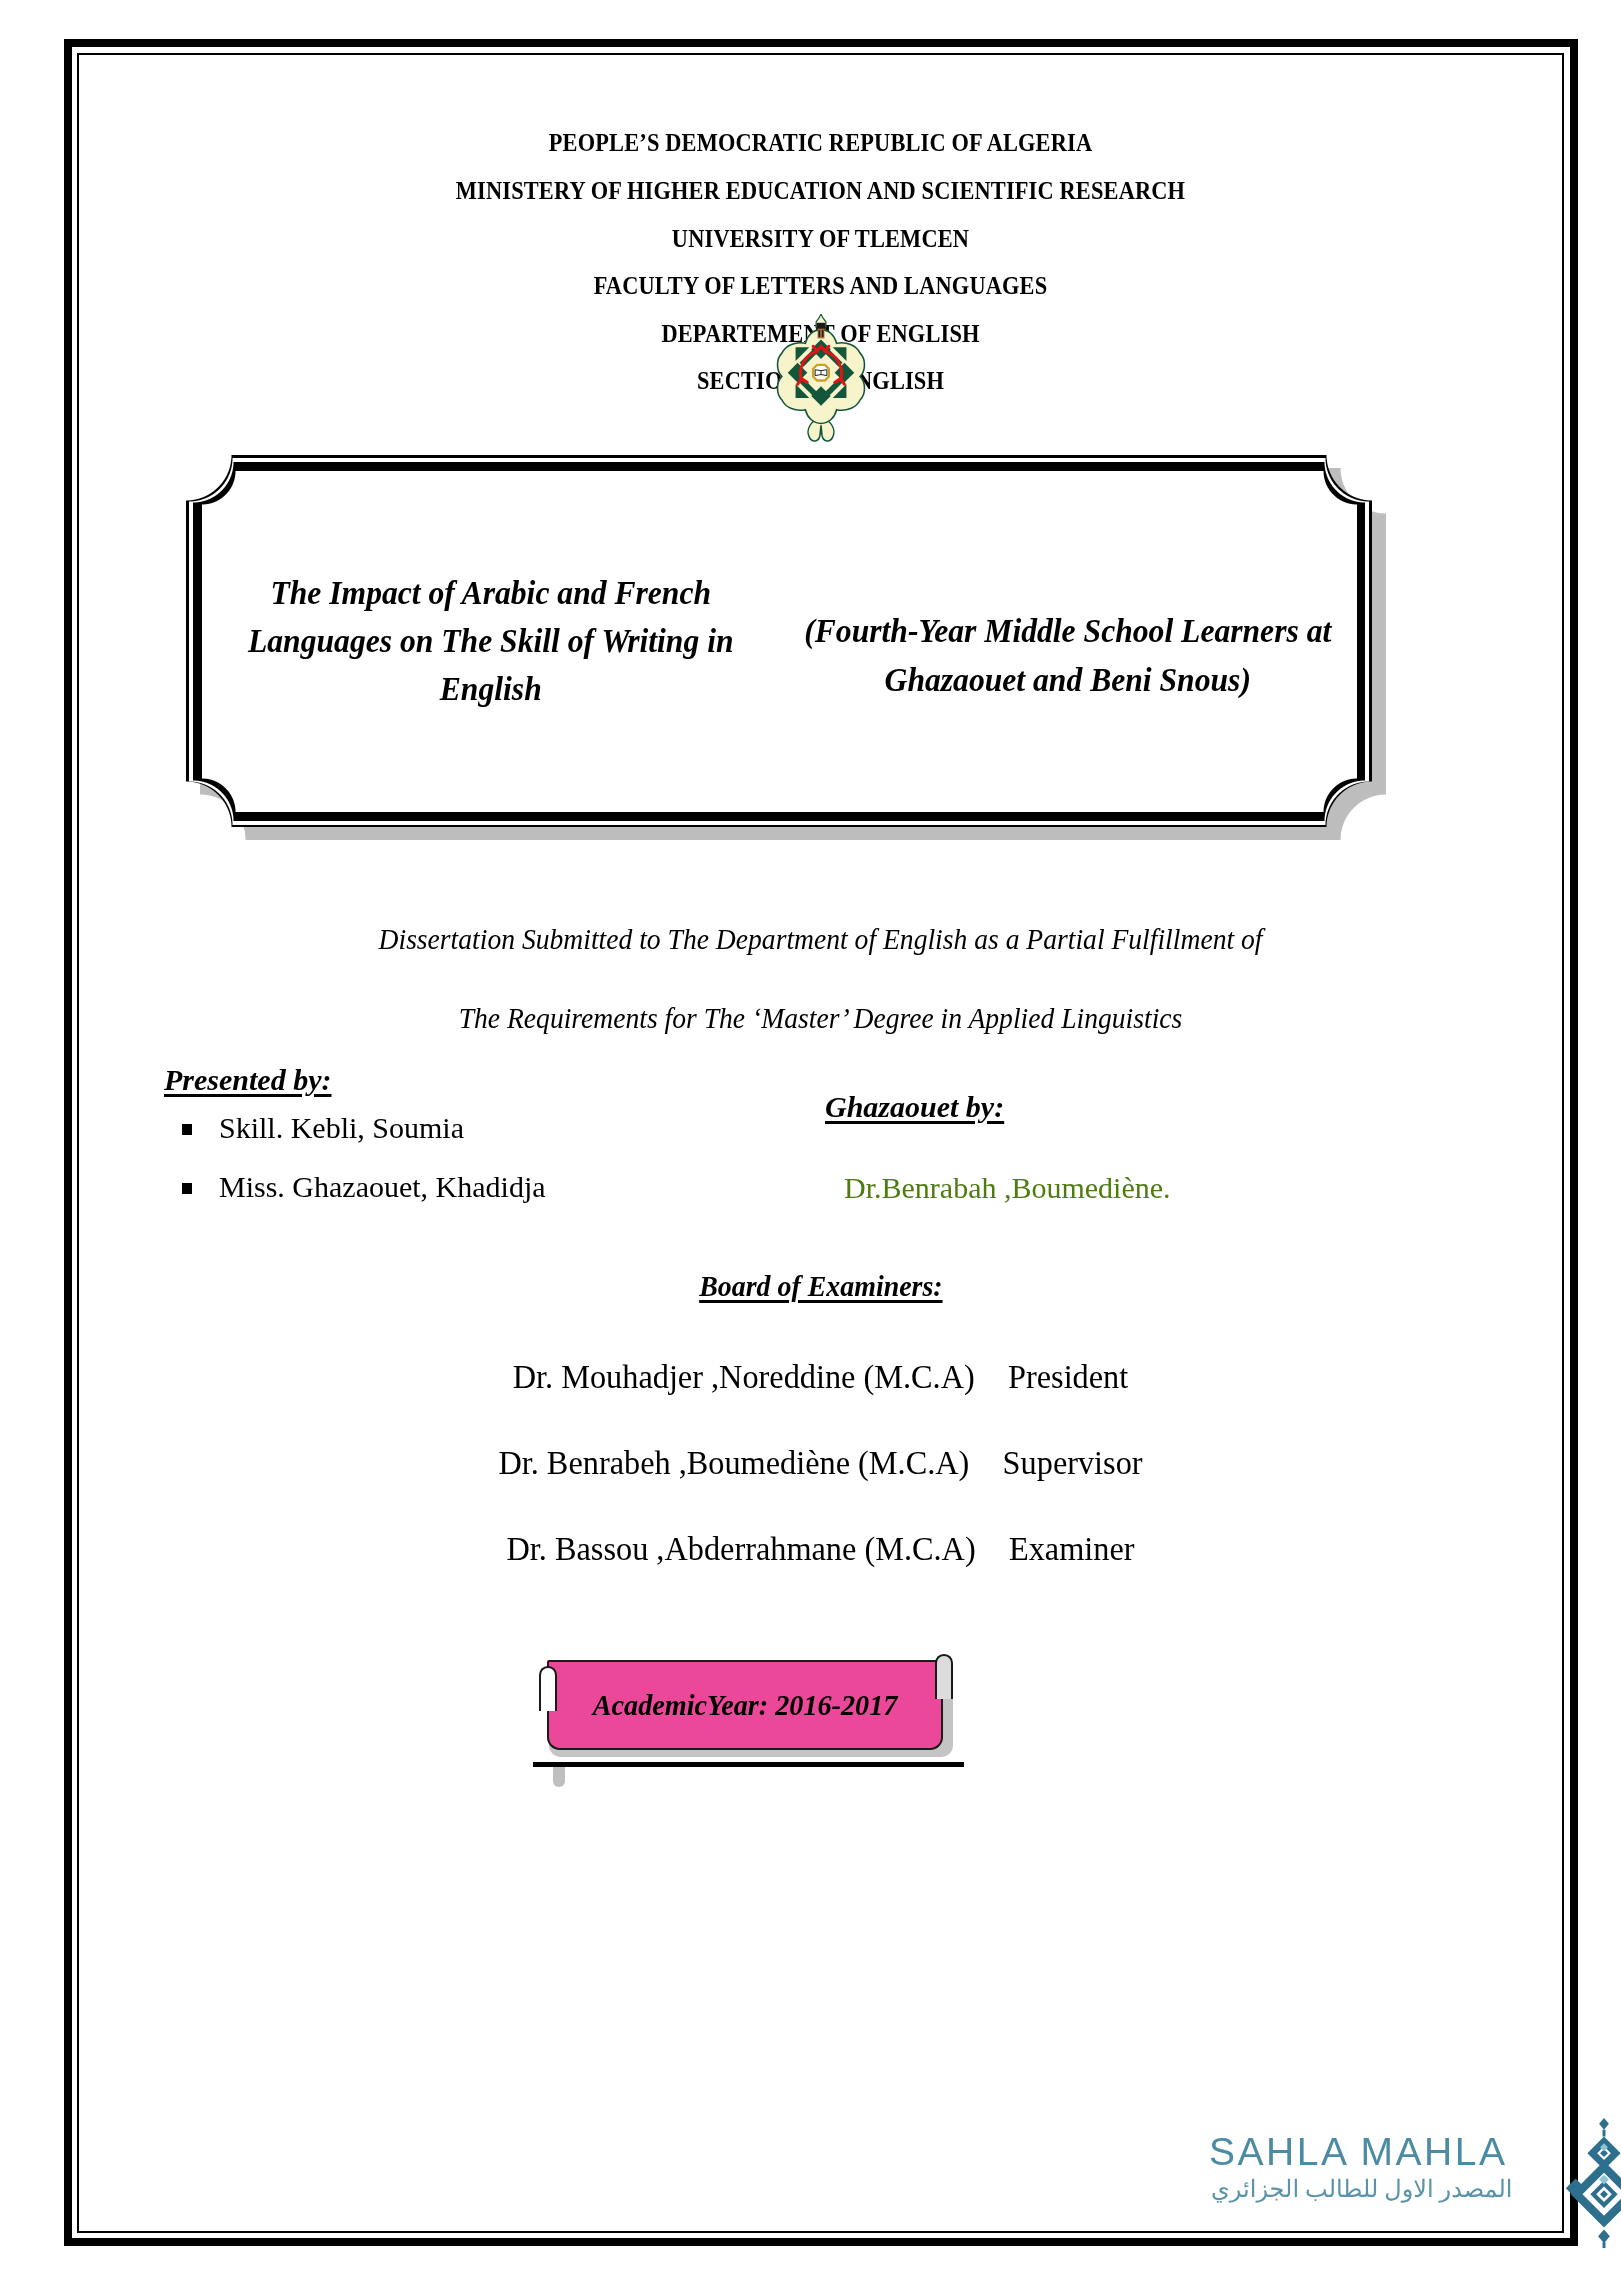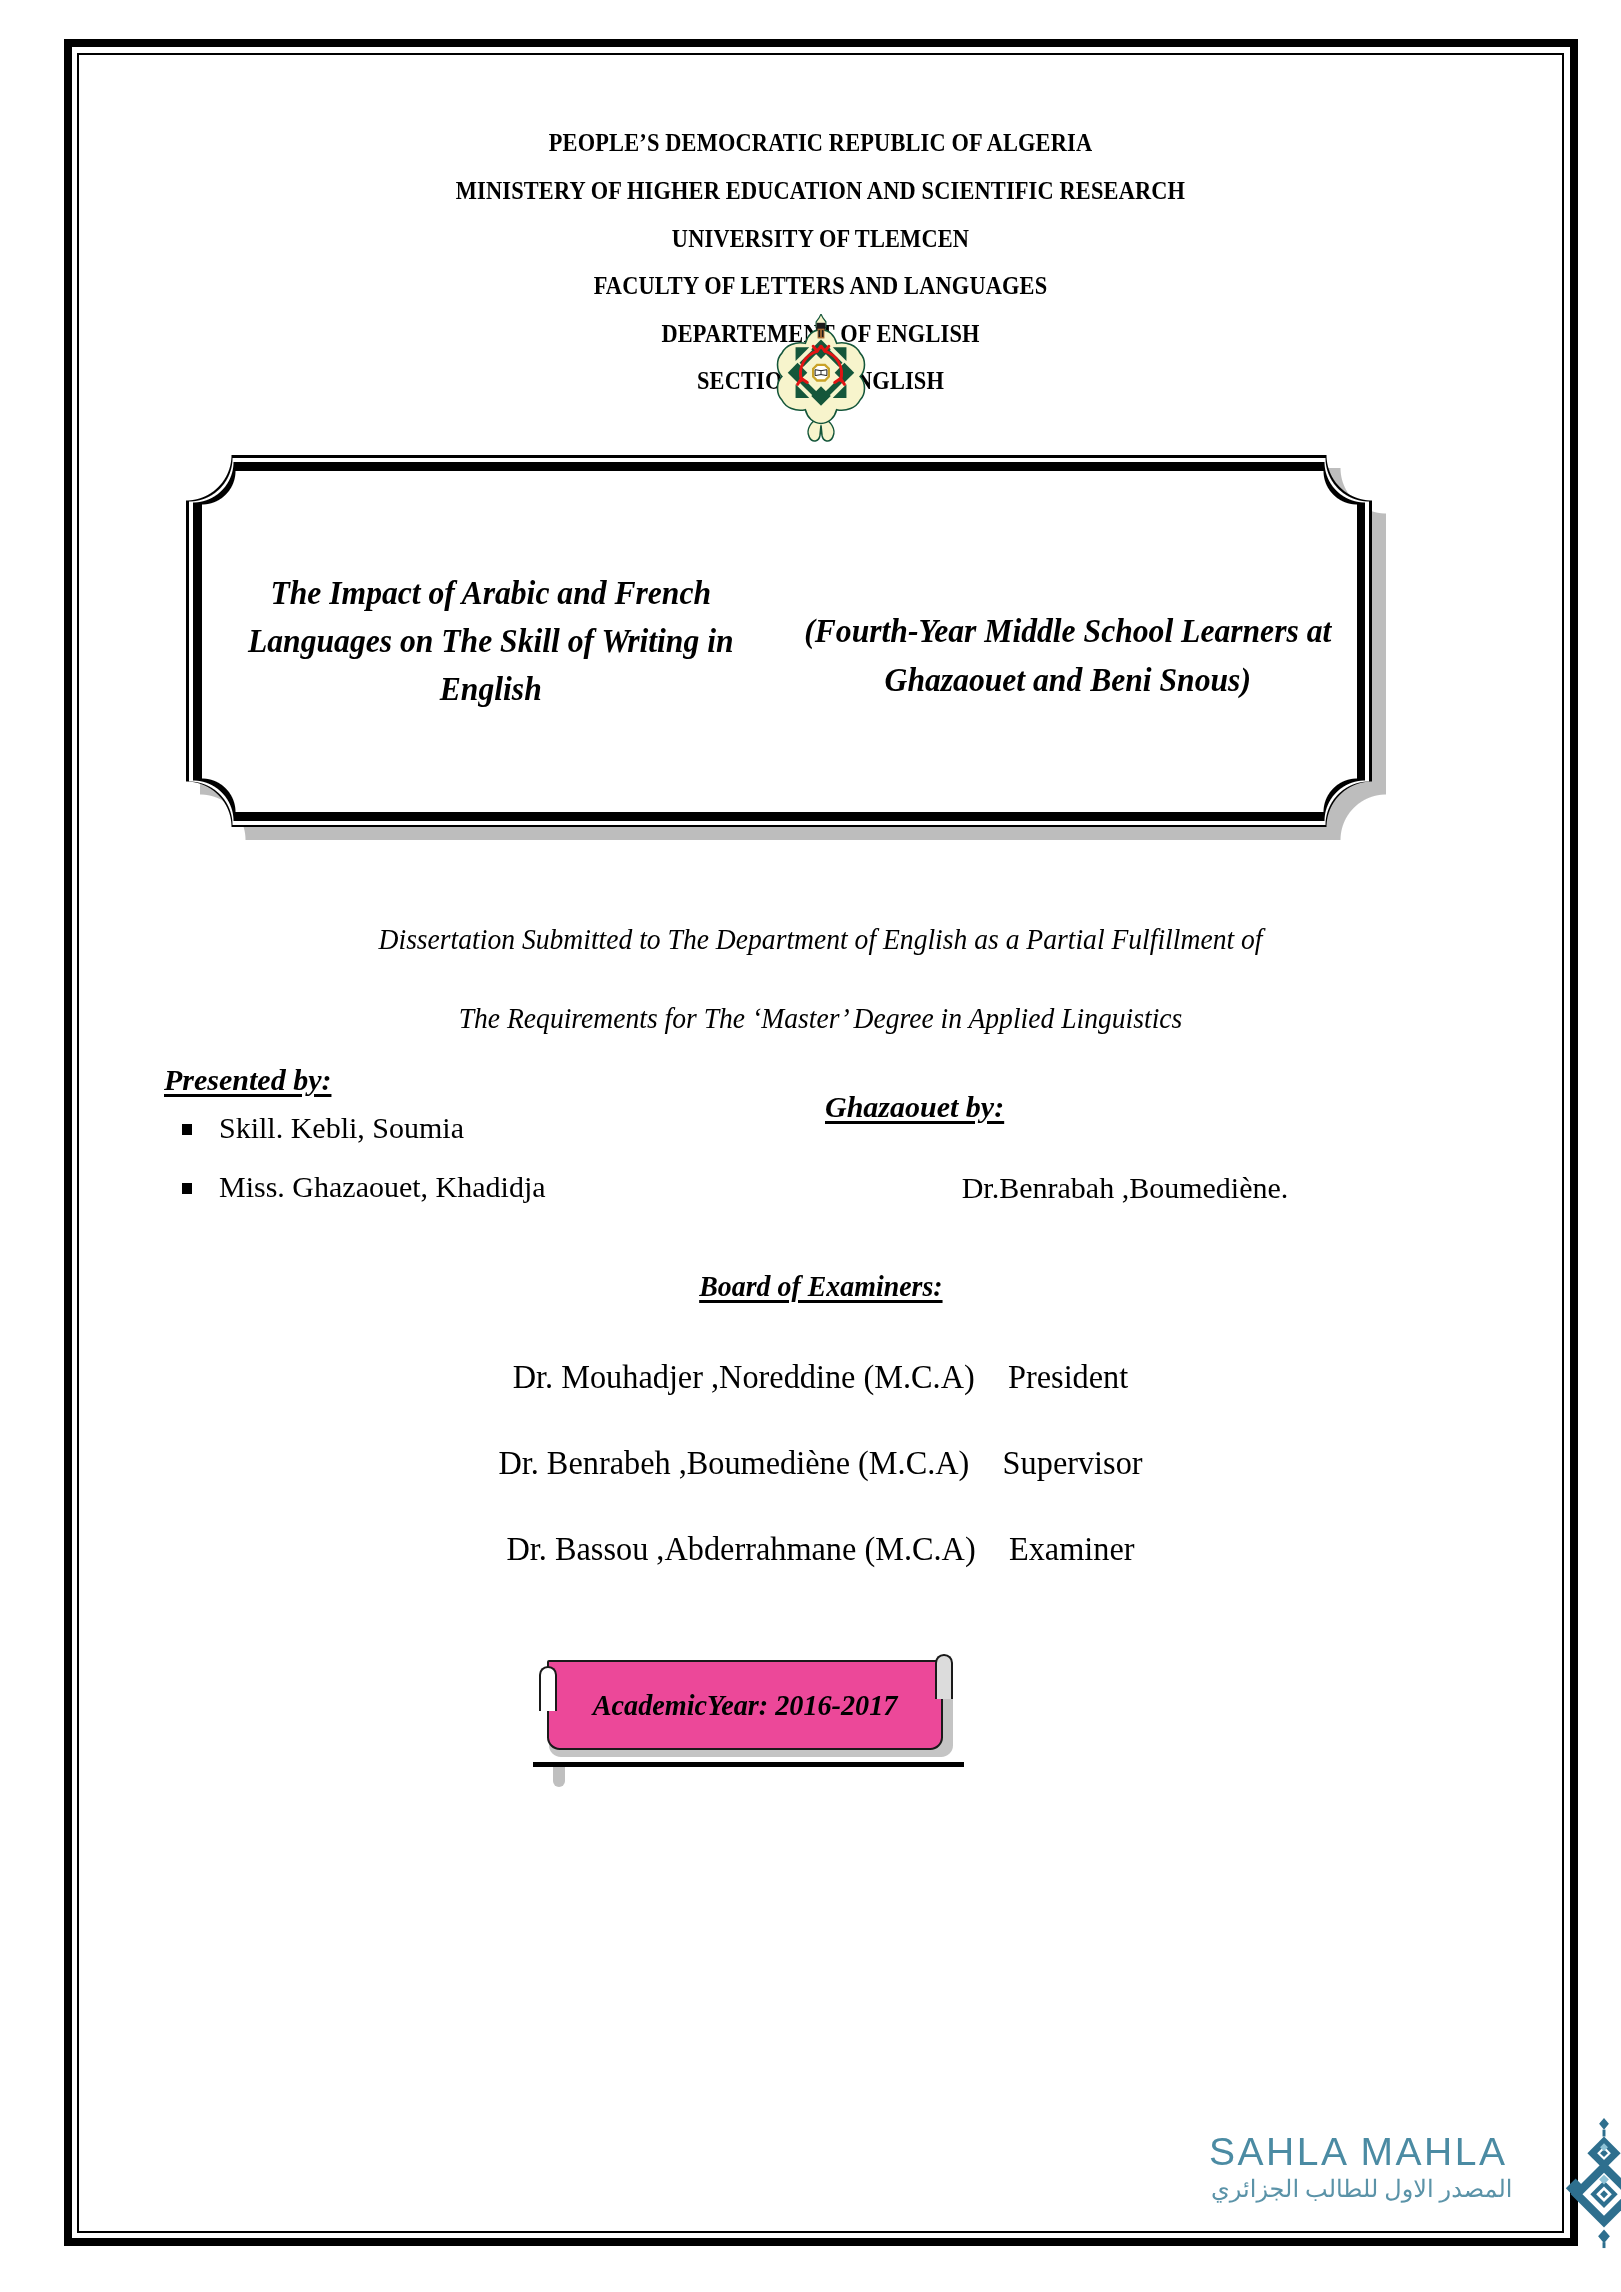--- a/index.html
+++ b/index.html
@@ -267,24 +267,23 @@
     left: 17.6px;
     top: 11.8px;
     width: 10.8px;
     height: 10.8px;
     background: #000;
     display: block;
   }
   #supervisor-name {
     font-family: "Liberation Serif", "DejaVu Serif", serif;
     font-size: 30px;
-    color: #000000;
-    margin: 33px 0 0 12px;
+    color: #4d7c0f;
+    margin: 33px 0 0 19px;
     line-height: 1.0;
-    text-align: center;
   }
 
   
   #board-block {
     position: absolute;
     left: 0;
     top: 1206px;
     width: 1465px;
     text-align: center;
   }

